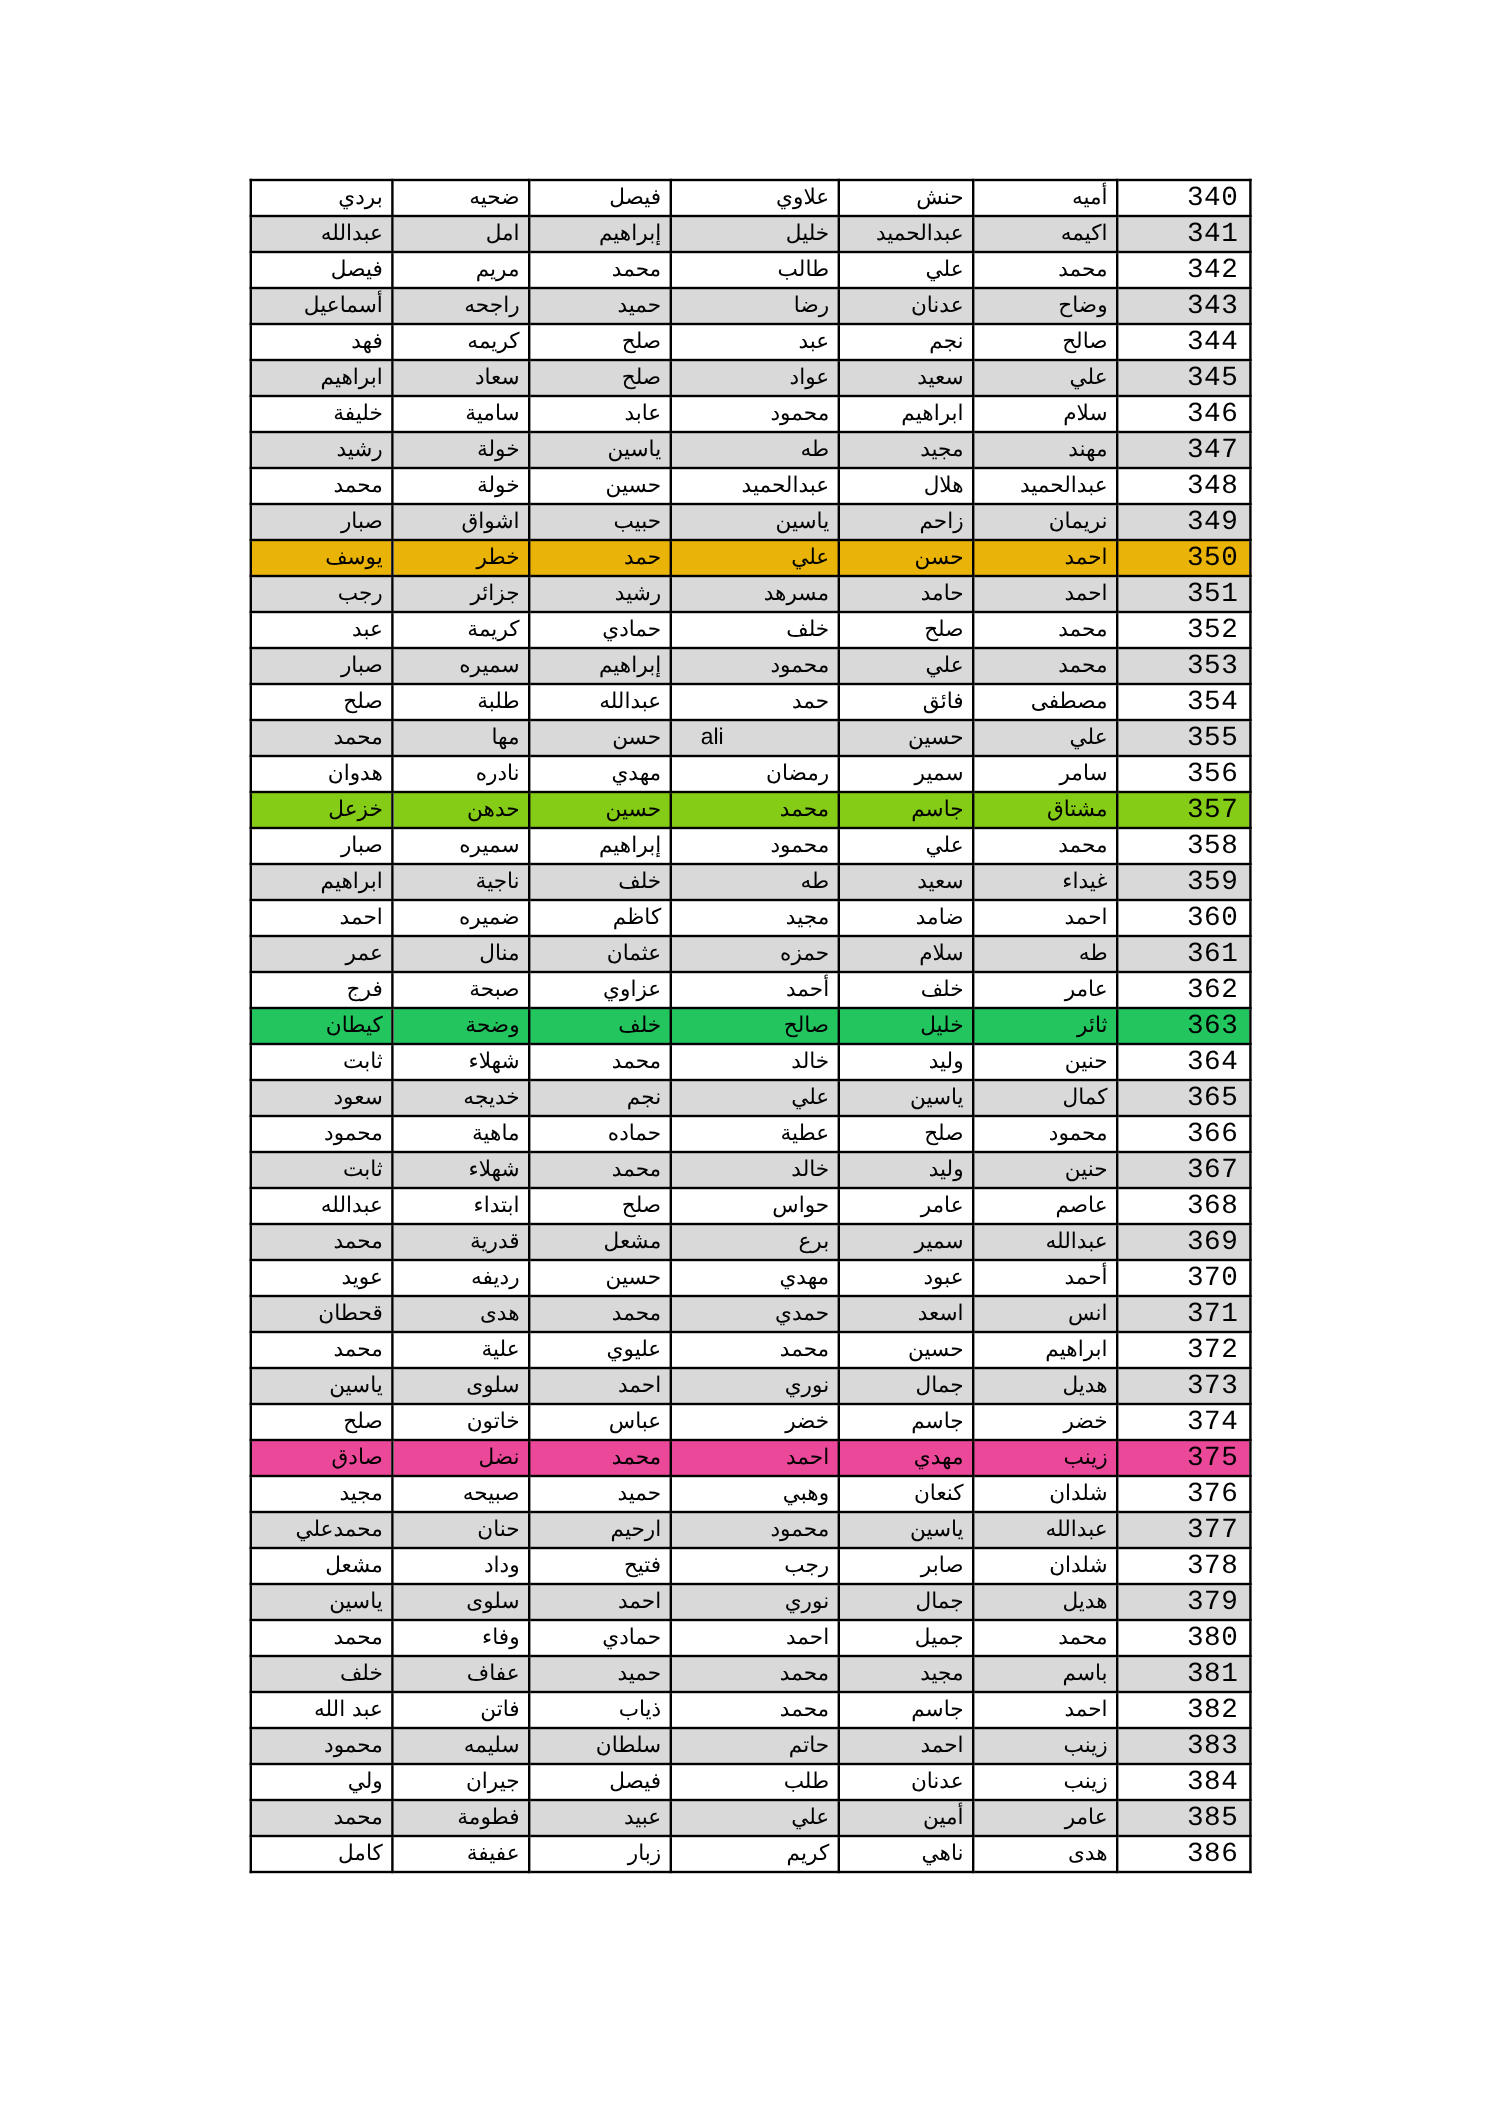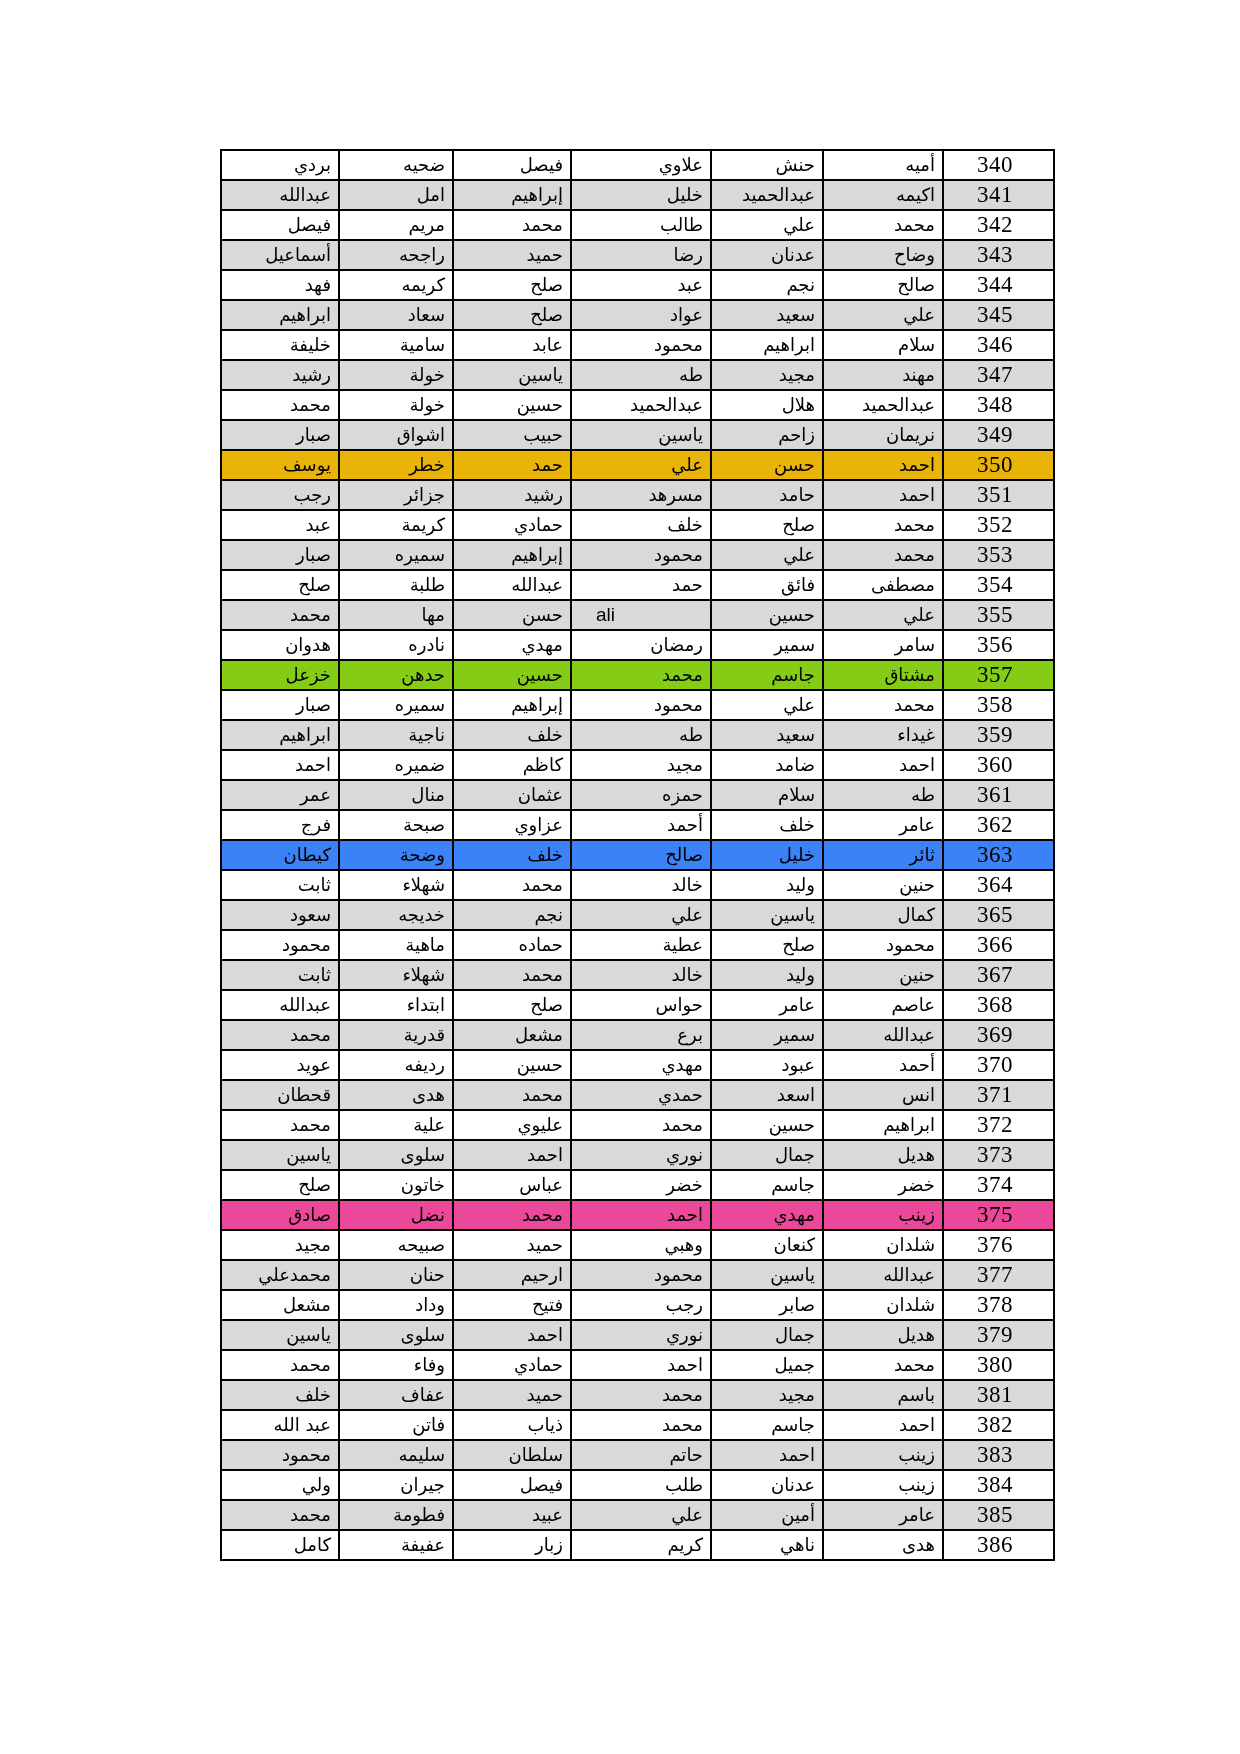--- a/index.html
+++ b/index.html
@@ -3,43 +3,43 @@
 <meta charset="utf-8">
 <style>
   html, body { margin: 0; padding: 0; }
   body {
     width: 1240px; height: 1754px;
     background: #ffffff;
     position: relative;
     font-family: "DejaVu Sans", sans-serif;
   }
   .page { position: absolute; inset: 0; }
-  .table-wrap { position: absolute; left: 220px; top: 149px; }
+  .table-wrap { position: absolute; left: 208px; top: 149px; }
   table.names {
     border-collapse: collapse;
     table-layout: fixed;
     border: 1px solid #000;
   }
   table.names td {
     border: 2px solid #000;
     height: 28px;
     padding: 0 7px 0 2px;
     font-size: 18px;
     line-height: 28px;
     direction: rtl;
     text-align: right;
     vertical-align: middle;
     white-space: nowrap;
     overflow: hidden;
     color: #000;
   }
   table.names td.num {
     direction: ltr;
-    text-align: center;
-    font-family: Liberation Serif, serif;
+    text-align: right;
+    font-family: Liberation Mono, monospace;
     font-size: 23px;
     padding-right: 9px;
     letter-spacing: 0.5px;
   }
   table.names td.latin {
     direction: ltr;
     text-align: left;
     font-family: "Liberation Sans", sans-serif;
     font-size: 19px;
     padding-left: 24px;
@@ -269,21 +269,21 @@
   </tr>
           <tr style="background: rgb(255, 255, 255);">
     <td>فرج</td>
     <td>صبحة</td>
     <td>عزاوي</td>
     <td>أحمد</td>
     <td>خلف</td>
     <td>عامر</td>
     <td class="num">362</td>
   </tr>
-          <tr style="background: #3b82f6;">
+          <tr style="background: #22c55e;">
     <td>كيطان</td>
     <td>وضحة</td>
     <td>خلف</td>
     <td>صالح</td>
     <td>خليل</td>
     <td>ثائر</td>
     <td class="num">363</td>
   </tr>
           <tr style="background: rgb(255, 255, 255);">
     <td>ثابت</td>

